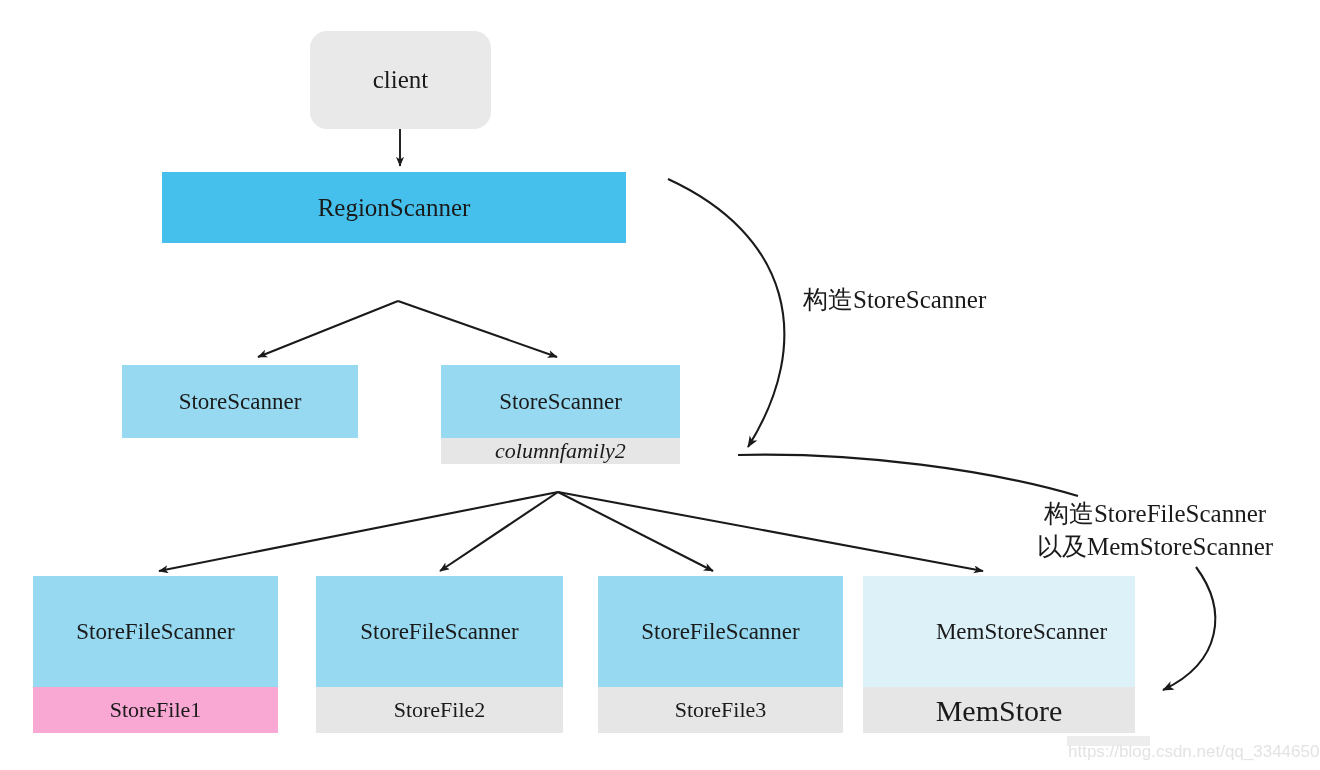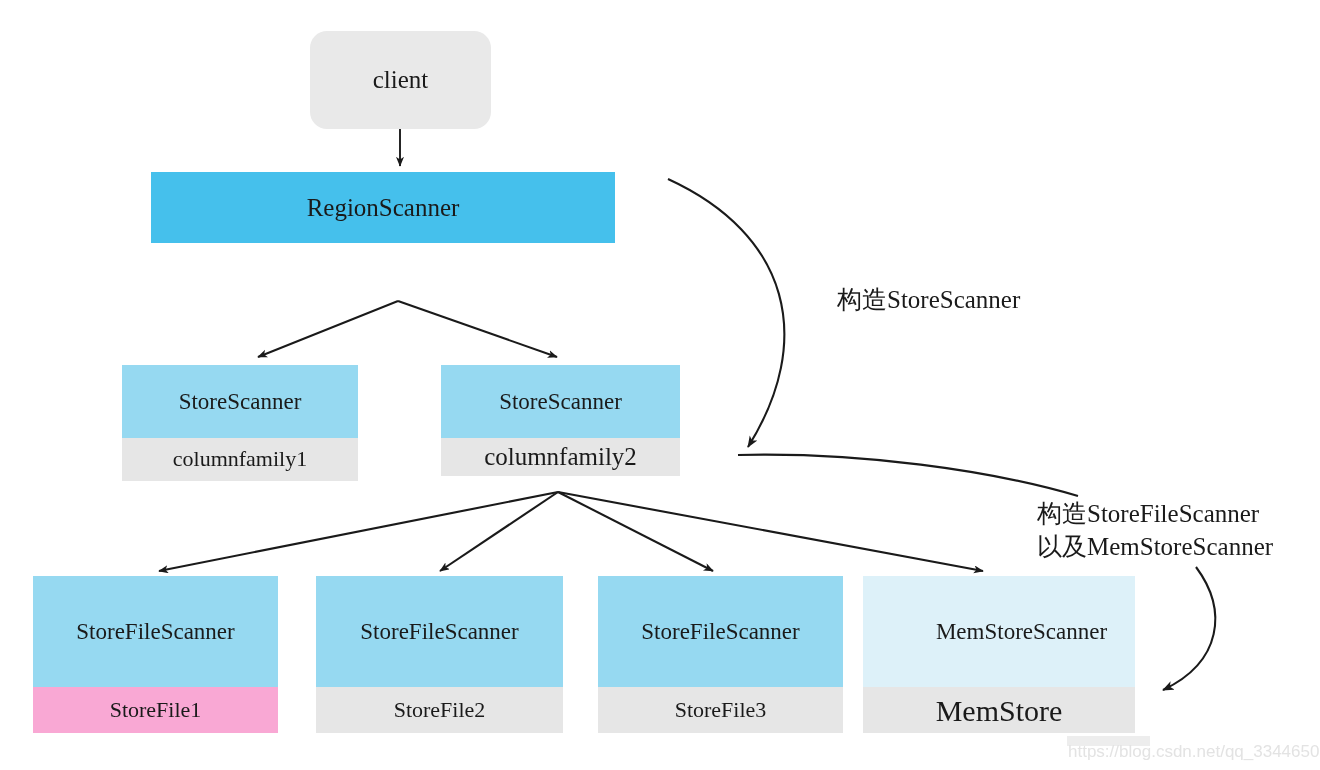--- a/index.html
+++ b/index.html
@@ -107,40 +107,37 @@
 
     <g>
       <path d="M 1196,567 C 1228,610 1222,662 1163,690" fill="none" stroke="#1a1a1a" stroke-width="2.1" marker-end="url(#ah2)"></path>
     </g>
   </svg>
 
   <div class="client-node node" style="left:310px; top:31px; width:181px; height:98px; font-size:25px;">
     <span>client</span>
   </div>
 
-  <div class="node" style="left:151px; top:172px; width:464px; height:129px;font-family:Liberation Serif, serif;">
+  <div class="node" style="left:162px; top:172px; width:464px; height:129px;font-family:Liberation Serif, serif;">
     <div class="head" style="height:71px; background:#45c0ec; font-size:25px;">
       <span>RegionScanner</span>
     </div>
   </div>
 
   <div class="node" style="left:122px; top:365px; width:236px; height:116px;">
     <div class="head" style="height:73px; background:#96d9f1; font-size:23px;">
       <span>StoreScanner</span>
     </div>
-    <div class="foot" style="height:43px; background:#e6e6e6; font-size:22px;">
-      <span>columnfamily1</span>
-    </div>
   </div>
 
   <div class="node" style="left:441px; top:365px; width:239px; height:116px;">
     <div class="head" style="height:73px; background:#96d9f1; font-size:23px;">
       <span>StoreScanner</span>
     </div>
-    <div class="foot" style="height:38px; background:#e6e6e6; font-size:25px;">
+    <div class="foot" style="height:26px; background:#e6e6e6; font-size:22px;font-style:italic;">
       <span>columnfamily2</span>
     </div>
   </div>
 
   <div class="node" style="left:33px; top:576px; width:245px; height:157px;">
     <div class="head" style="height:111px; background:#96d9f1; font-size:23px;">
       <span>StoreFileScanner</span>
     </div>
     <div class="foot" style="height:46px; background:#f9a8d4; font-size:22px;">
       <span>StoreFile1</span>
@@ -167,25 +164,25 @@
 
   <div class="node" style="left:863px; top:576px; width:272px; height:157px;">
     <div class="head" style="height:111px; background:#ddf1f9; font-size:23px;padding-left:45px;">
       <span>MemStoreScanner</span>
     </div>
     <div class="foot" style="height:46px; background:#e6e6e6; font-size:30px;">
       <span>MemStore</span>
     </div>
   </div>
 
-  <div class="label-note" style="left:803px; top:283px; font-size:25px;margin-left:34px;">
+  <div class="label-note" style="left:803px; top:283px; font-size:25px;">
     <span>构造StoreScanner</span>
   </div>
 
-  <div class="label-note" style="left:1037px; top:497px; font-size:25px; text-align:left;">
+  <div class="label-note" style="left:1037px; top:497px; font-size:25px; text-align:center;">
     <div>构造StoreFileScanner</div>
     <div>以及MemStoreScanner</div>
   </div>
 
   <div class="wm-block" style="left:1067px; top:736px; width:83px; height:10px;"></div>
   <div class="watermark" style="left:1068px; top:742px; font-size:17px;">
     <span>https://blog.csdn.net/qq_33446500</span>
   </div>
 
 </div>

